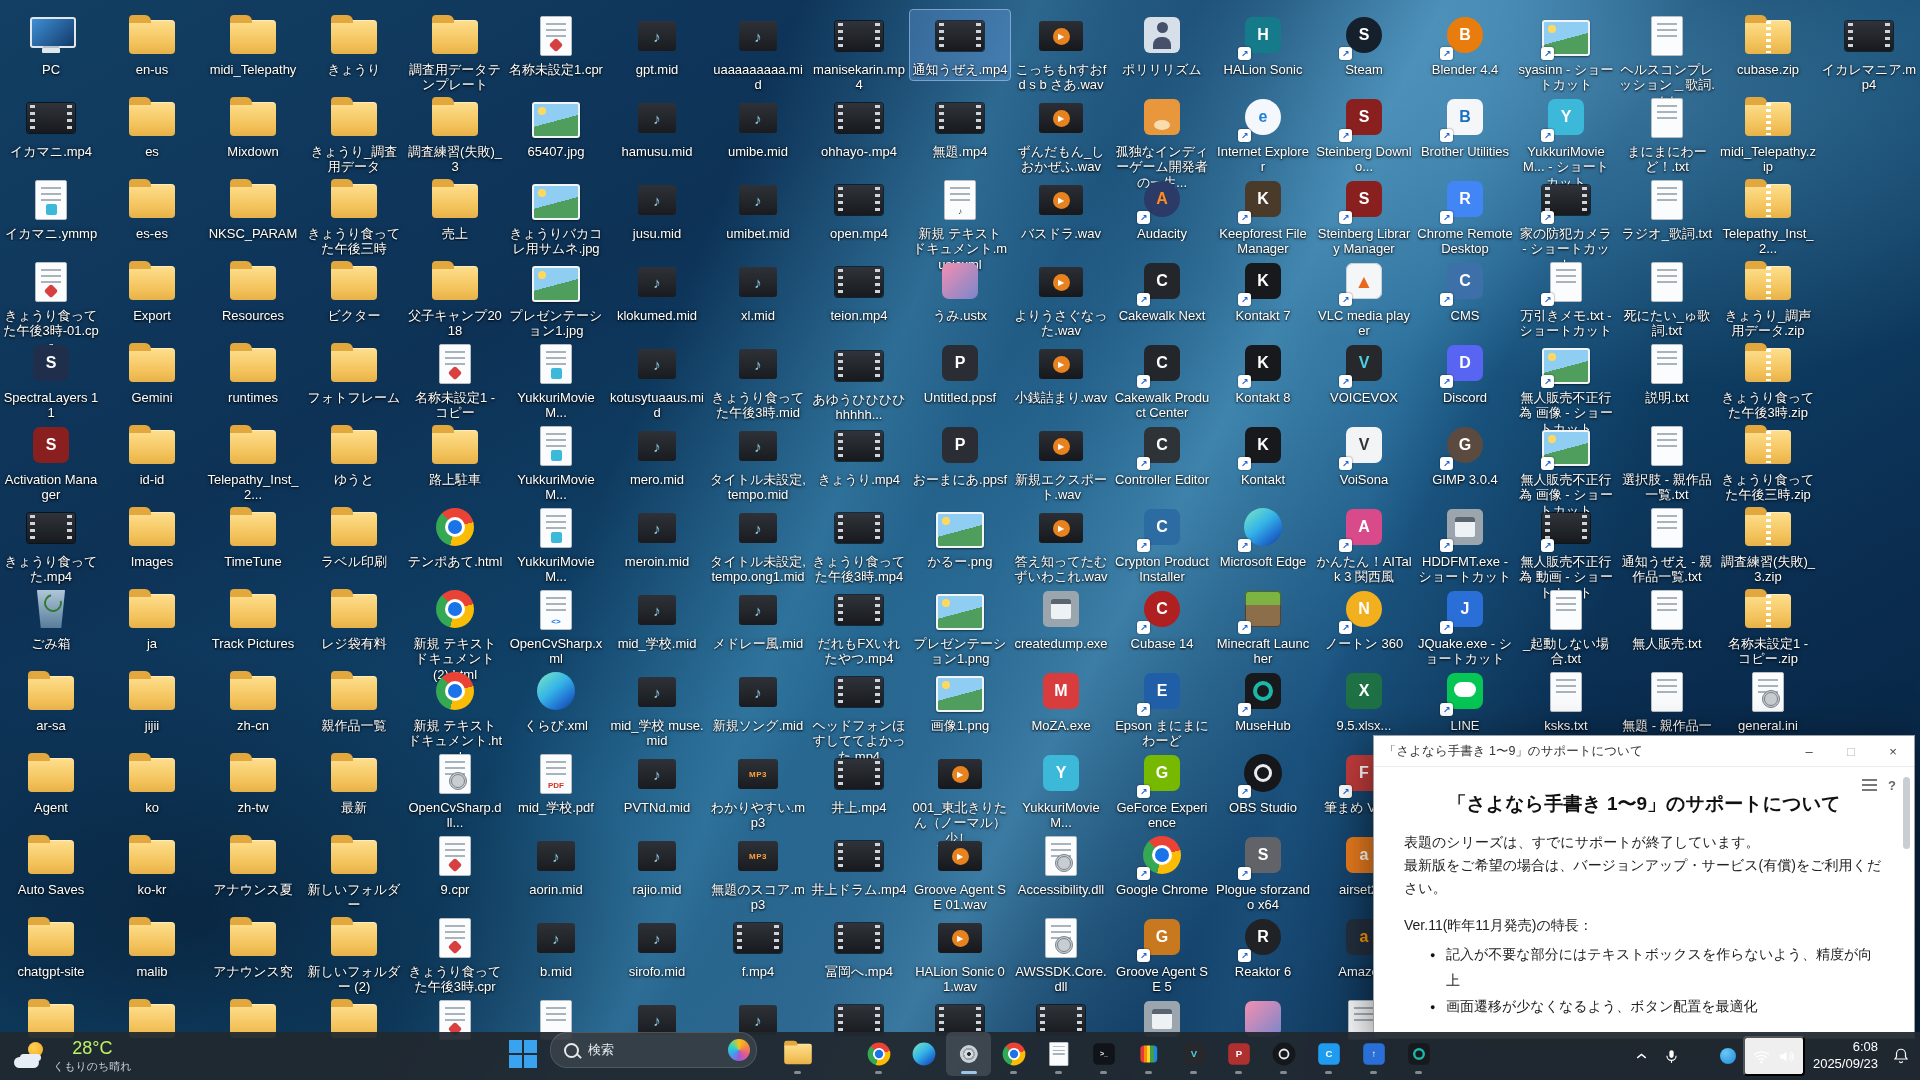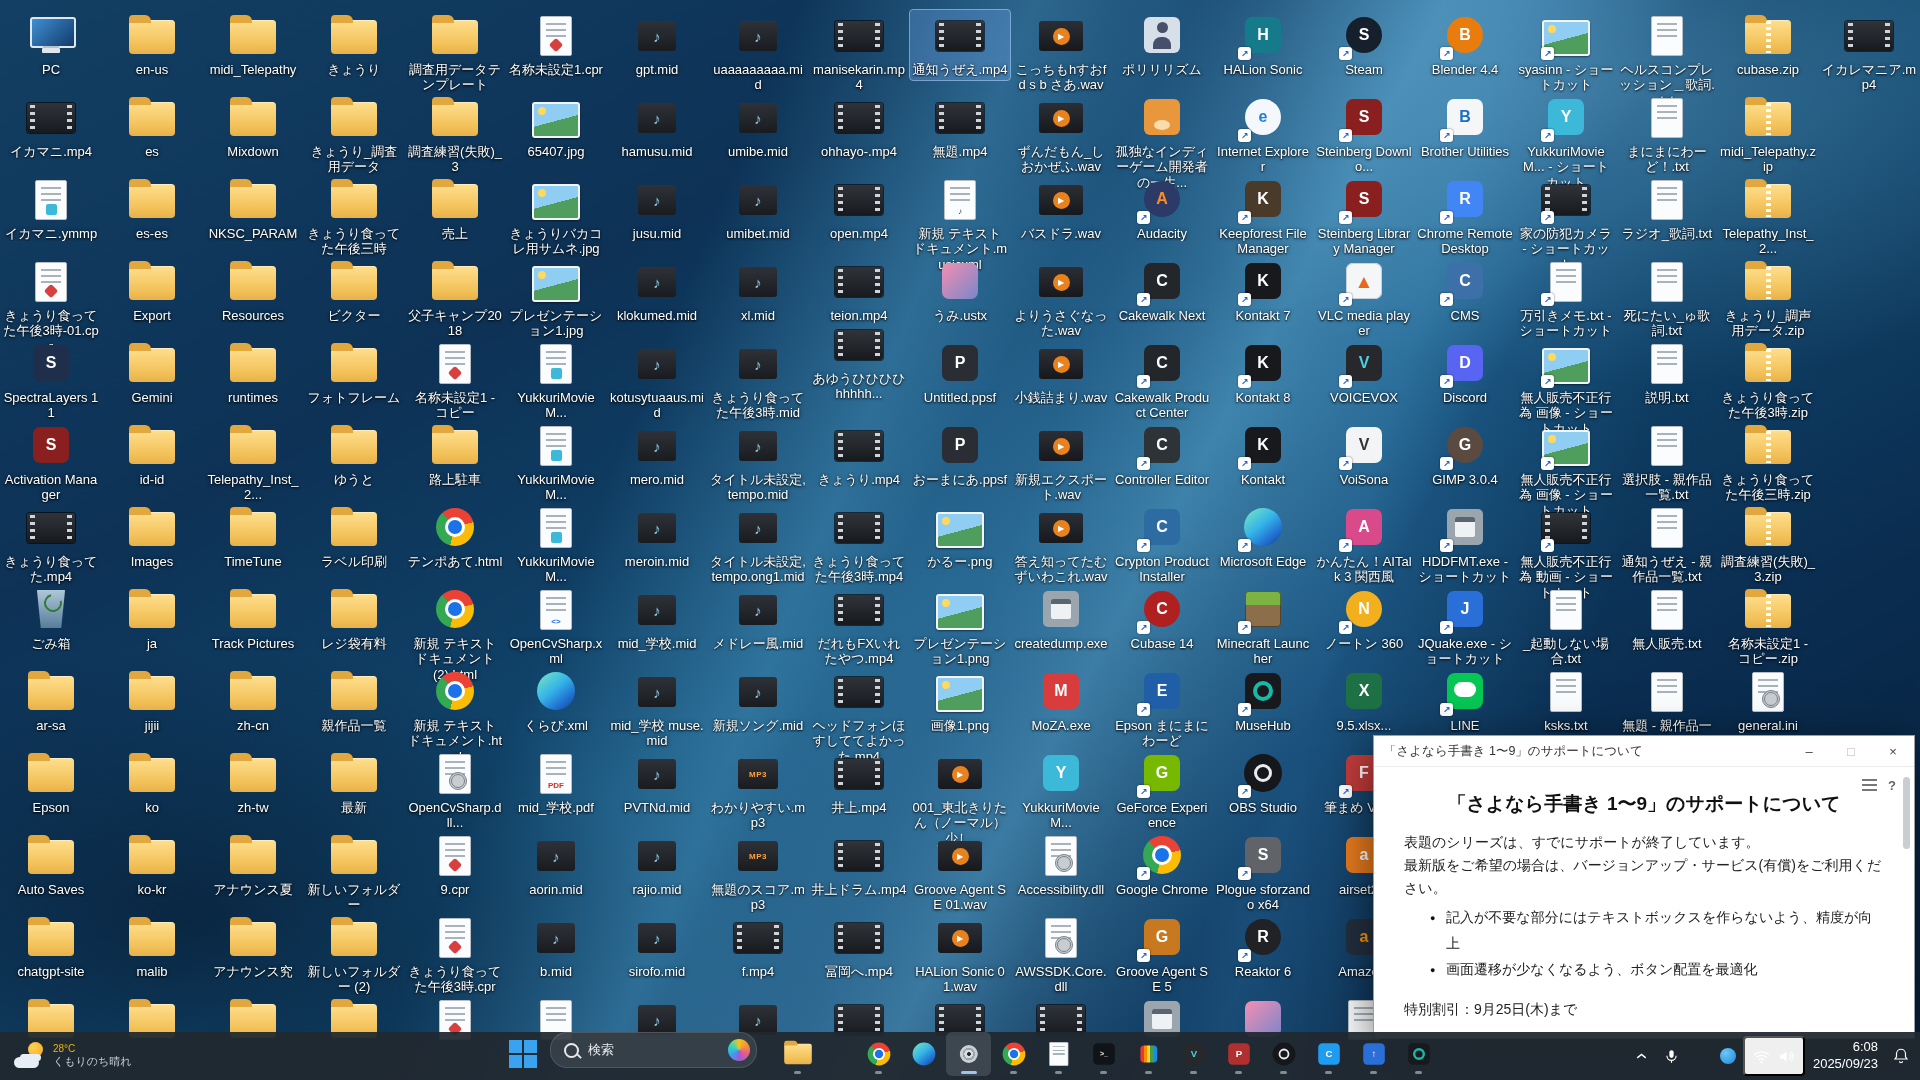--- a/index.html
+++ b/index.html
@@ -110,21 +110,21 @@
   .dlg-body ul{margin:5px 0 0;padding:0 0 0 26px;list-style:none}
   .dlg-body li{position:relative;font-size:14px;color:#222;line-height:1.85;padding-left:16px}
   .dlg-body li::before{content:"●";position:absolute;left:0;top:0;font-size:9px;line-height:2.9;color:#111}
   .dlg-deadline{margin-top:15px !important}
   .dlg-hr{position:absolute;left:12px;right:12px;bottom:6px;border-top:1px solid #d8d8d8}
   .dlg-scrollbar{position:absolute;top:4px;right:3px;bottom:14px;width:9px}
   .dlg-scrollbar .thumb{position:absolute;top:6px;right:1px;width:7px;height:72px;border-radius:4px;background:#c9ced3}
   
   #taskbar{position:absolute;left:0;right:0;bottom:0;height:48px;background:rgba(33,40,48,.94);z-index:10}
   .tb-weather{position:absolute;left:0;top:0;height:100%;display:flex;align-items:center;gap:9px;padding:0 14px;border:none;background:none}
-  .wx-temp{font-size:10px;color:#eab308;text-align:left}
+  .wx-temp{font-size:18px;color:#bef264;text-align:center}
   .wx-cond{font-size:11px;color:#c6cdd4;text-align:right}
   .tb-center{position:absolute;left:500px;top:0;height:100%;display:flex;align-items:flex-start}
   .tb-btn{width:46px;height:44px;display:flex;align-items:center;justify-content:center;background:none;border:none;border-radius:6px}
   .tb-search{height:34px;min-width:186px;margin-left:4px;border-radius:17px;background:rgba(255,255,255,.09);
     border:1px solid rgba(255,255,255,.13);display:flex;align-items:center;gap:9px;padding:0 6px 0 13px;color:#e8ecf0;font-size:13px}
   .tb-search .slabel{flex:1;text-align:left}
   .mag{width:11px;height:11px;border:2px solid #e8e8e8;border-radius:50%;position:relative;flex:none}
   .mag::after{content:"";position:absolute;width:6px;height:2px;background:#e8e8e8;transform:rotate(45deg);right:-5px;bottom:-1px}
   #tb-apps{display:flex;align-items:center;margin-left:18px}
   .tb-app{position:relative;width:45px;height:44px;background:none;border:none;border-radius:6px;display:flex;align-items:center;justify-content:center}
@@ -204,21 +204,21 @@
       <div class="dicon" style="left: 1px; top: 666px;">
         <div class="gwrap">
           <div class="gi gi-folder"></div>
         </div>
         <div class="dlabel">ar-sa</div>
       </div>
       <div class="dicon" style="left: 1px; top: 748px;">
         <div class="gwrap">
           <div class="gi gi-folder"></div>
         </div>
-        <div class="dlabel">Epson</div>
+        <div class="dlabel">Agent</div>
       </div>
       <div class="dicon" style="left: 1px; top: 830px;">
         <div class="gwrap">
           <div class="gi gi-folder"></div>
         </div>
         <div class="dlabel">Auto Saves</div>
       </div>
       <div class="dicon" style="left: 1px; top: 912px;">
         <div class="gwrap">
           <div class="gi gi-folder"></div>
@@ -766,21 +766,21 @@
           <div class="gi gi-video"></div>
         </div>
         <div class="dlabel">open.mp4</div>
       </div>
       <div class="dicon" style="left: 809px; top: 256px;">
         <div class="gwrap">
           <div class="gi gi-video"></div>
         </div>
         <div class="dlabel">teion.mp4</div>
       </div>
-      <div class="dicon" style="left: 809px; top: 319px;">
+      <div class="dicon" style="left: 809px; top: 340px;">
         <div class="gwrap">
           <div class="gi gi-video"></div>
         </div>
         <div class="dlabel">あゆうひひひひhhhhh...</div>
       </div>
       <div class="dicon" style="left: 809px; top: 420px;">
         <div class="gwrap">
           <div class="gi gi-video"></div>
         </div>
         <div class="dlabel">きょうり.mp4</div>
@@ -1554,20 +1554,21 @@
       <button class="dlg-btn">×</button>
     </div>
     <div class="dlg-body">
       <div class="dlg-tools">
         <span class="tool-list"></span>
         <span class="tool-help"></span>
       </div>
       <h1>「さよなら手書き 1〜9」のサポートについて</h1>
       <p>表題のシリーズは、すでにサポートが終了しています。</p>
       <p>最新版をご希望の場合は、バージョンアップ・サービス(有償)をご利用ください。</p>
+      <p class="dlg-feat">Ver.11(昨年11月発売)の特長：</p>
       <ul>
         <li>記入が不要な部分にはテキストボックスを作らないよう、精度が向上</li>
         <li>画面遷移が少なくなるよう、ボタン配置を最適化</li>
       </ul>
       <p class="dlg-deadline">特別割引：9月25日(木)まで</p>
       <div class="dlg-hr"></div>
       <div class="dlg-scrollbar">
           <div class="thumb"></div>
         </div>
     </div>

